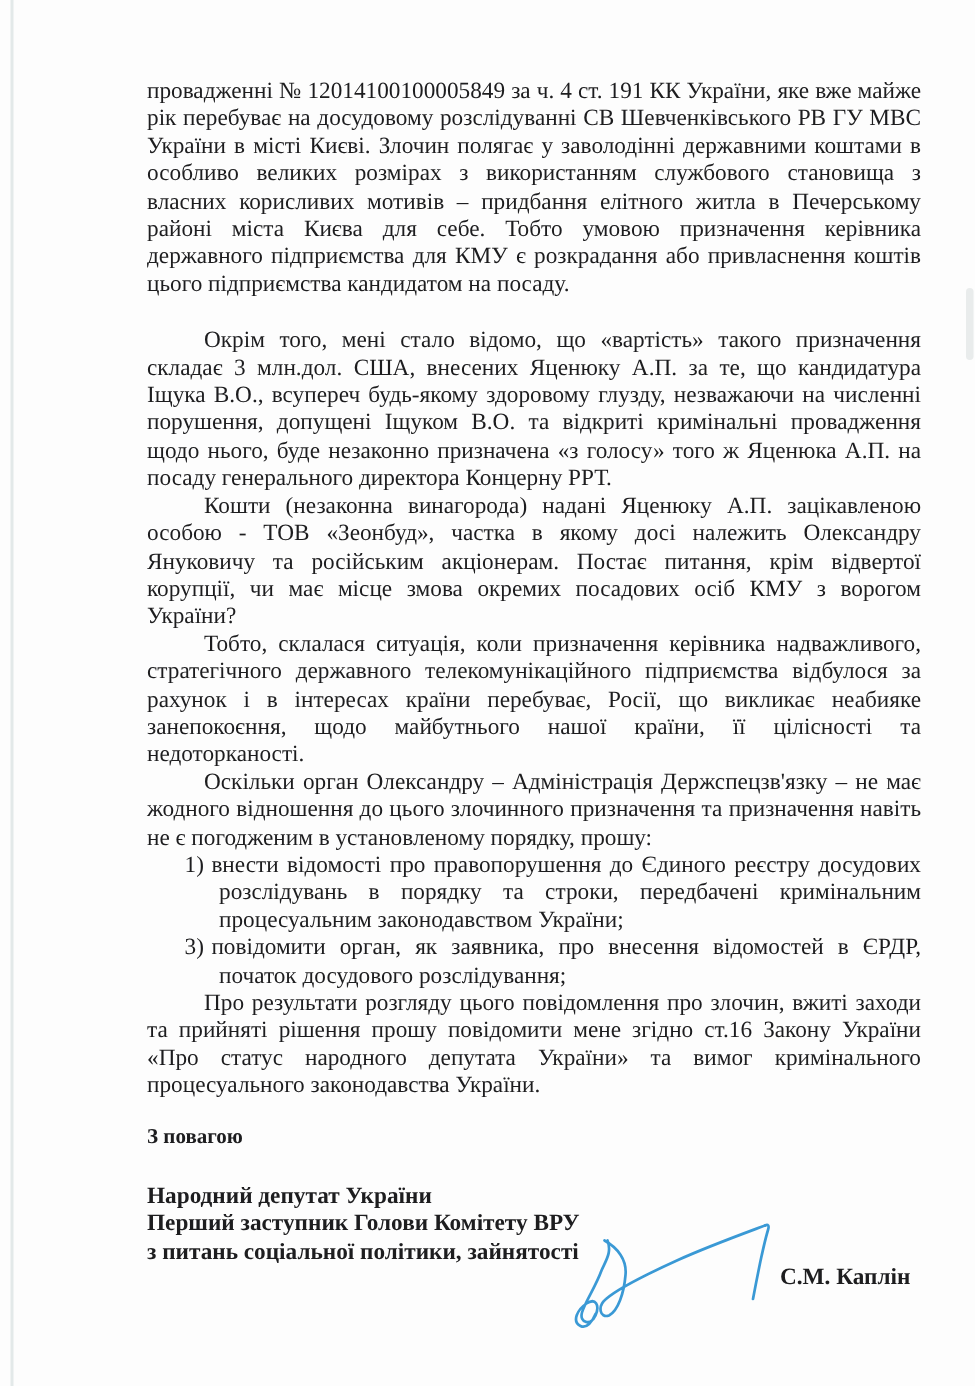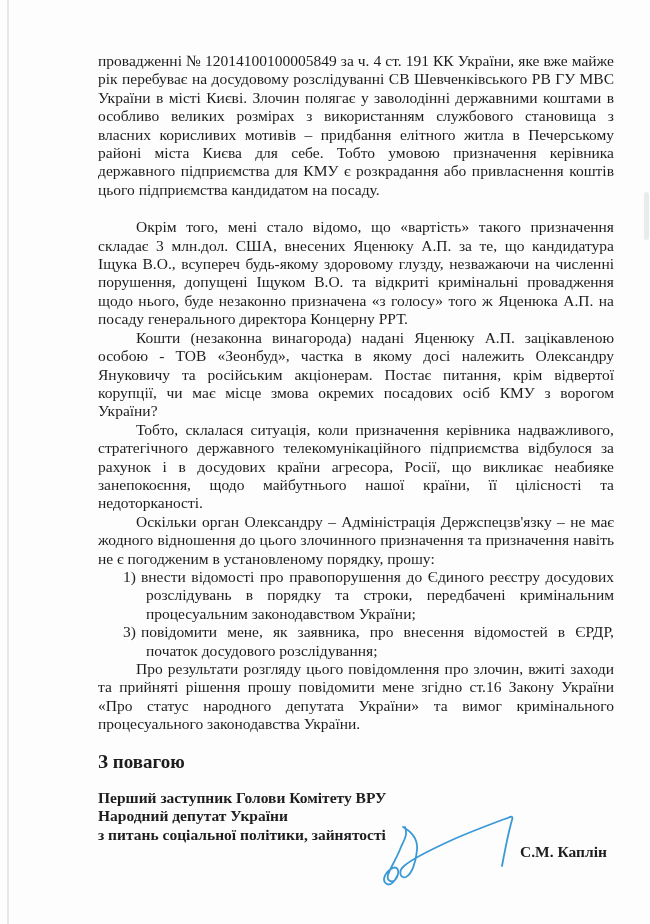--- a/index.html
+++ b/index.html
@@ -56,21 +56,21 @@
     text-indent: -23px;
     text-align: justify;
   }
   .list-item .marker {
     margin-right: 5px;
   }
   .closing {
     position: absolute;
     left: 98px;
     top: 751px;
-    font-size: 19px;
+    font-size: 14px;
     font-weight: bold;
   }
   .sig-block {
     position: absolute;
     left: 98px;
     top: 789px;
     font-size: 15.5px;
     font-weight: bold;
     line-height: 18.3px;
   }
@@ -94,40 +94,40 @@
 <body>
 
 <div class="page">
   <div class="scan-line"></div>
   <div class="scan-artifact"></div>
 
   <div class="content">
     <p class="body first">провадженні № 12014100100005849 за ч. 4 ст. 191 КК України, яке вже майже рік перебуває на досудовому розслідуванні СВ Шевченківського РВ ГУ МВС України в місті Києві. Злочин полягає у заволодінні державними коштами в особливо великих розмірах з використанням службового становища з власних корисливих мотивів – придбання елітного житла в Печерському районі міста Києва для себе. Тобто умовою призначення керівника державного підприємства для КМУ є розкрадання або привласнення коштів цього підприємства кандидатом на посаду.</p>
     <p class="body">Окрім того, мені стало відомо, що «вартість» такого призначення складає 3 млн.дол. США, внесених Яценюку А.П. за те, що кандидатура Іщука В.О., всупереч будь-якому здоровому глузду, незважаючи на численні порушення, допущені Іщуком В.О. та відкриті кримінальні провадження щодо нього, буде незаконно призначена «з голосу» того ж Яценюка А.П. на посаду генерального директора Концерну РРТ.</p>
     <p class="body">Кошти (незаконна винагорода) надані Яценюку А.П. зацікавленою особою - ТОВ «Зеонбуд», частка в якому досі належить Олександру Януковичу та російським акціонерам. Постає питання, крім відвертої корупції, чи має місце змова окремих посадових осіб КМУ з ворогом України?</p>
-    <p class="body">Тобто, склалася ситуація, коли призначення керівника надважливого, стратегічного державного телекомунікаційного підприємства відбулося за рахунок і в досудових країни агресора, Росії, що викликає неабияке занепокоєння, щодо майбутнього нашої країни, її цілісності та недоторканості.</p>
+    <p class="body">Тобто, склалася ситуація, коли призначення керівника надважливого, стратегічного державного телекомунікаційного підприємства відбулося за рахунок і в інтересах країни перебуває, Росії, що викликає неабияке занепокоєння, щодо майбутнього нашої країни, її цілісності та недоторканості.</p>
     <p class="body">Оскільки орган Олександру – Адміністрація Держспецзв'язку – не має жодного відношення до цього злочинного призначення та призначення навіть не є погодженим в установленому порядку, прошу:</p>
 
     <div class="request-list">
       <div class="list-item">
         <span class="marker">1)</span><span>внести відомості про правопорушення до Єдиного реєстру досудових розслідувань в порядку та строки, передбачені кримінальним процесуальним законодавством України;</span>
       </div>
       <div class="list-item">
-        <span class="marker">3)</span><span>повідомити мене, як заявника, про внесення відомостей в ЄРДР, початок досудового розслідування;</span>
+        <span class="marker">3)</span><span>повідомити орган, як заявника, про внесення відомостей в ЄРДР, початок досудового розслідування;</span>
       </div>
     </div>
 
     <p class="body">Про результати розгляду цього повідомлення про злочин, вжиті заходи та прийняті рішення прошу повідомити мене згідно ст.16 Закону України «Про статус народного депутата України» та вимог кримінального процесуального законодавства України.</p>
   </div>
 
   <div class="closing">З повагою</div>
 
   <div class="sig-block">
+    <div>Народний депутат України</div>
     <div>Перший заступник Голови Комітету ВРУ</div>
-    <div>Народний депутат України</div>
     <div>з питань соціальної політики, зайнятості</div>
   </div>
 
   <svg class="signature-svg" viewBox="0 0 140 112" fill="none" xmlns="http://www.w3.org/2000/svg">
     <g stroke="#3a99d5" stroke-width="1.8" stroke-linecap="round" fill="none">
       <path d="M 23 49 C 26 57, 22 62, 19 69 C 15 80, 8 90, 6 97 C 4 104, 12 106, 15 99 C 18 92, 15 87, 9 91 C 3 95, -1 103, 5 106 C 9 108, 13 103, 15 98"></path>
       <path d="M 21 49 C 30 54, 36 62, 35 72 C 34 84, 30 96, 24 99 C 18 101, 16 93, 22 88 C 30 81, 48 72, 70 62 C 90 53, 112 45, 128 39"></path>
       <path d="M 128 39 C 130 38, 131 39, 130 42 C 127 52, 123 72, 120 88"></path>
     </g>
   </svg>

